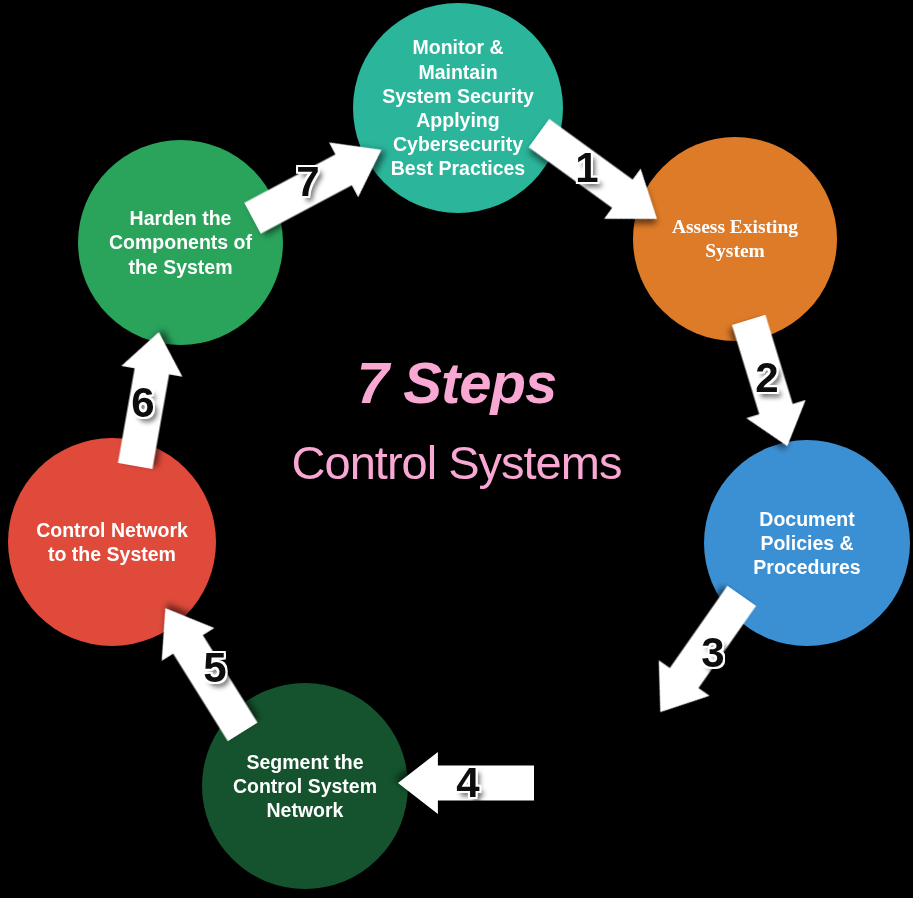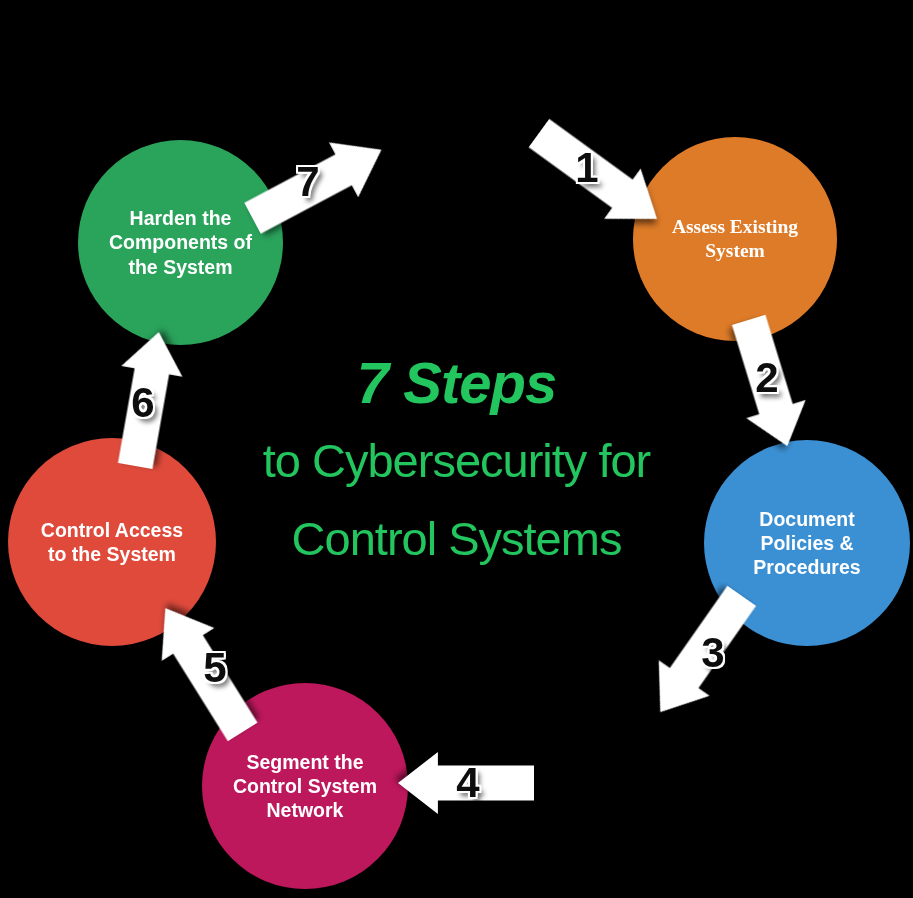--- a/index.html
+++ b/index.html
@@ -53,36 +53,44 @@
     line-height:58px;
   }
   .title-sub.first { margin-top:18px; }
   .title-sub.second { margin-top:20px; }
 </style>
 </head>
 <body>
 
 <div id="canvas">
 
+  <div class="circle pos-monitor" style="background: rgb(43, 181, 155);">
+    <span>Monitor &amp;
+Maintain
+System Security
+Applying
+Cybersecurity
+Best Practices</span>
+  </div>
   <div class="circle pos-assess" style="background: rgb(222, 123, 40);">
     <span>Assess Existing
 System</span>
   </div>
   <div class="circle pos-document" style="background: rgb(59, 144, 212);">
     <span>Document
 Policies &amp;
 Procedures</span>
   </div>
-  <div class="circle pos-segment" style="background: #be185d;">
+  <div class="circle pos-segment" style="background: #14532d;">
     <span>Segment the
 Control System
 Network</span>
   </div>
   <div class="circle pos-control" style="background: rgb(223, 74, 59);">
-    <span>Control Access
+    <span>Control Network
 to the System</span>
   </div>
   <div class="circle pos-harden" style="background: rgb(42, 163, 91);">
     <span>Harden the
 Components of
 the System</span>
   </div>
 
   <div class="arrow" style="left:525px; top:145px; width:146px; height:62px; transform:rotate(36deg);">
     <svg viewBox="0 0 150 64" preserveAspectRatio="none">
@@ -121,19 +129,18 @@
   </div>
 
   <div class="num" style="left:587px; top:168px;">1</div>
   <div class="num" style="left:767px; top:378px;">2</div>
   <div class="num" style="left:713px; top:653px;">3</div>
   <div class="num" style="left:468px; top:783px;">4</div>
   <div class="num" style="left:215px; top:668px;">5</div>
   <div class="num" style="left:143px; top:403px;">6</div>
   <div class="num" style="left:308px; top:182px;">7</div>
 
-  <div class="diagram-title" style="color: #22c55e;">
+  <div class="diagram-title" style="color: #f9a8d4;">
     <div class="title-main">7 Steps</div>
-    <div class="title-sub first">to Cybersecurity for</div>
     <div class="title-sub second">Control Systems</div>
   </div>
 
 </div>
 
 </body></html>

